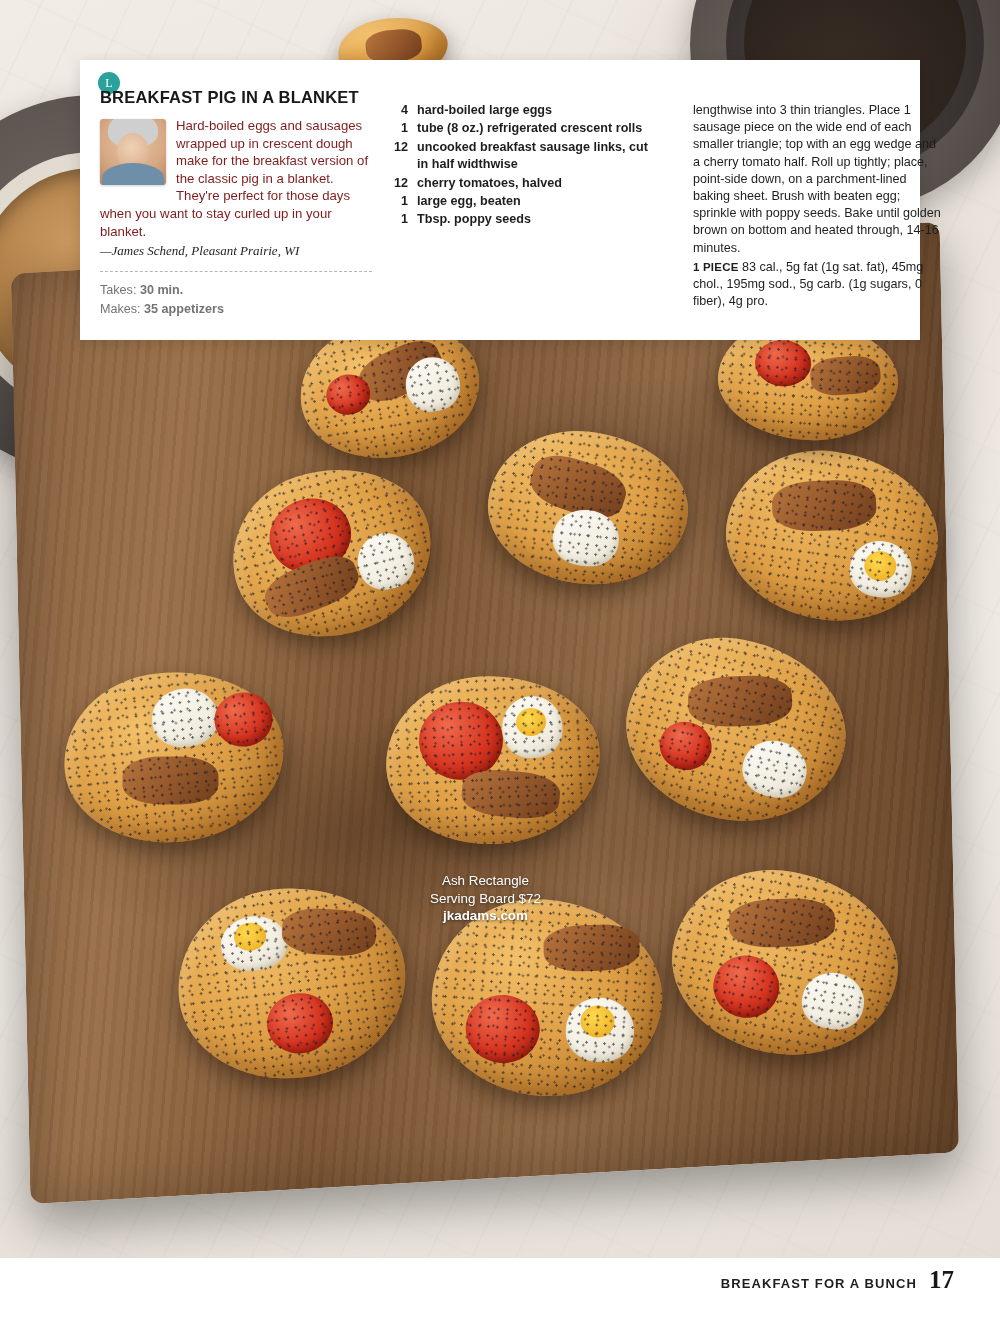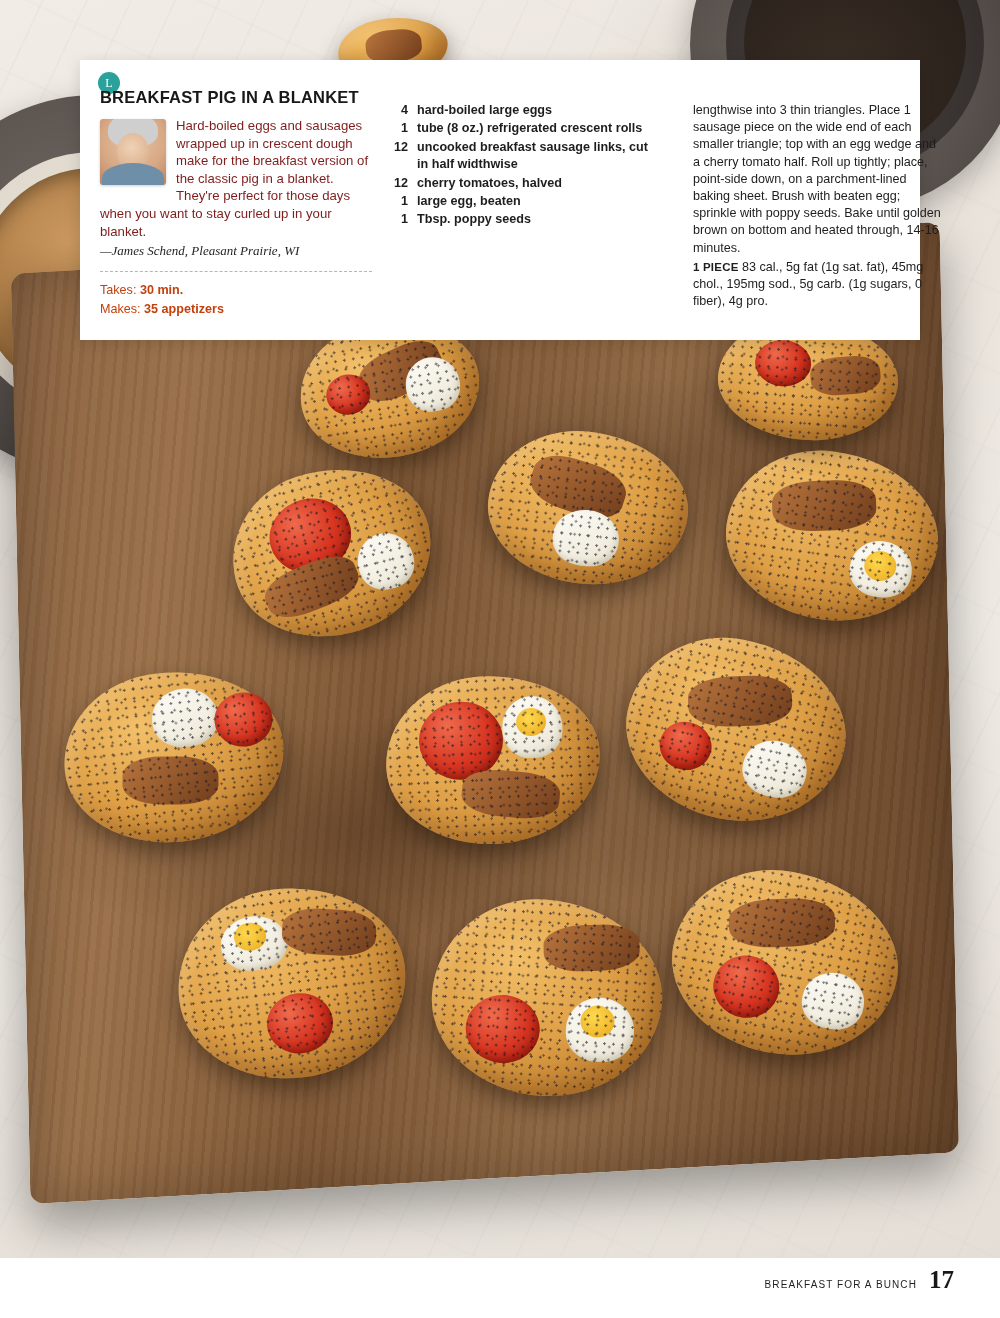--- a/index.html
+++ b/index.html
@@ -235,21 +235,21 @@
     color: #1d1e20;
     margin-top: 3px;
   }
   .dashes {
     border: 0;
     border-top: 1px dashed #b9b4ad;
     margin: 12px 0 9px 0;
   }
   .meta {
     font-size: 12.6px;
-    color: #c2410c;
+    color: #737373;
     line-height: 19px;
   }
   .meta b { font-weight: bold; }
 
   .col-mid {
     position: absolute;
     left: 300px; top: 42px;
     width: 280px;
     font-size: 12.6px;
     color: #1d1e20;
@@ -309,23 +309,23 @@
     background: #fff;
   }
   .footer-inner {
     position: absolute;
     right: 46px; top: 8px;
     display: flex;
     align-items: baseline;
     gap: 12px;
   }
   .footer-label {
-    font-size: 10px;
+    font-size: 13px;
     letter-spacing: 1.1px;
-    font-weight: normal;
+    font-weight: bold;
     color: #1d1e20;
   }
   .page-num {
     font-family: "Liberation Serif", serif;
     font-weight: bold;
     font-size: 25px;
     color: #17181a;
   }
   .footer-white-strip {
     position: absolute;
@@ -426,20 +426,25 @@
   <div class="bite" style="left:718px; top:320px; width:180px; height:120px; transform:rotate(4deg);">
     <div class="tomato" style="left:36px; top:22px; width:56px; height:46px;"></div>
     <div class="sausage" style="left:92px; top:34px; width:70px; height:38px; transform:rotate(-8deg);"></div>
     <div class="seeds"></div>
   </div>
 
   <div class="bite" style="left:338px; top:18px; width:110px; height:62px; transform:rotate(-6deg);">
     <div class="sausage" style="left:28px; top:12px; width:56px; height:32px;"></div>
   </div>
 
+  <div class="credit">
+    <div>Ash Rectangle</div>
+    <div>Serving Board $72</div>
+    <div class="site">jkadams.com</div>
+  </div>
 </div>
 
 <div class="card">
   <div class="card-inner">
 
     <div class="badge">L</div>
 
     <div class="col-left">
       <h1 class="recipe-title">BREAKFAST PIG IN A BLANKET</h1>
 

